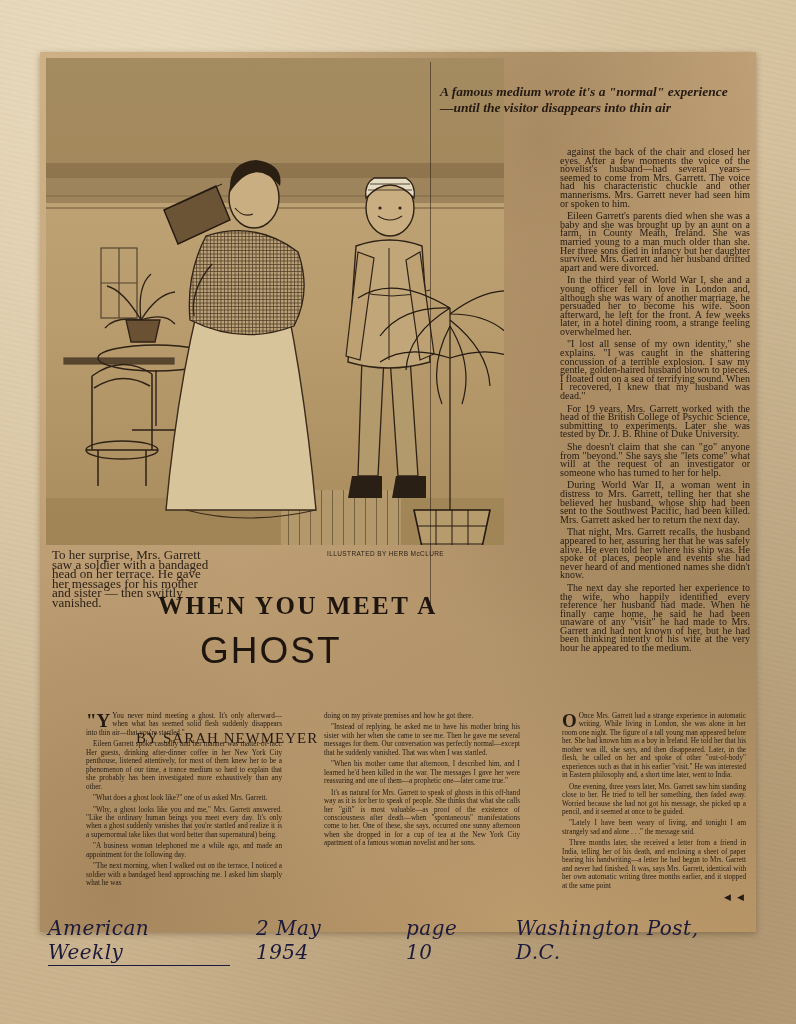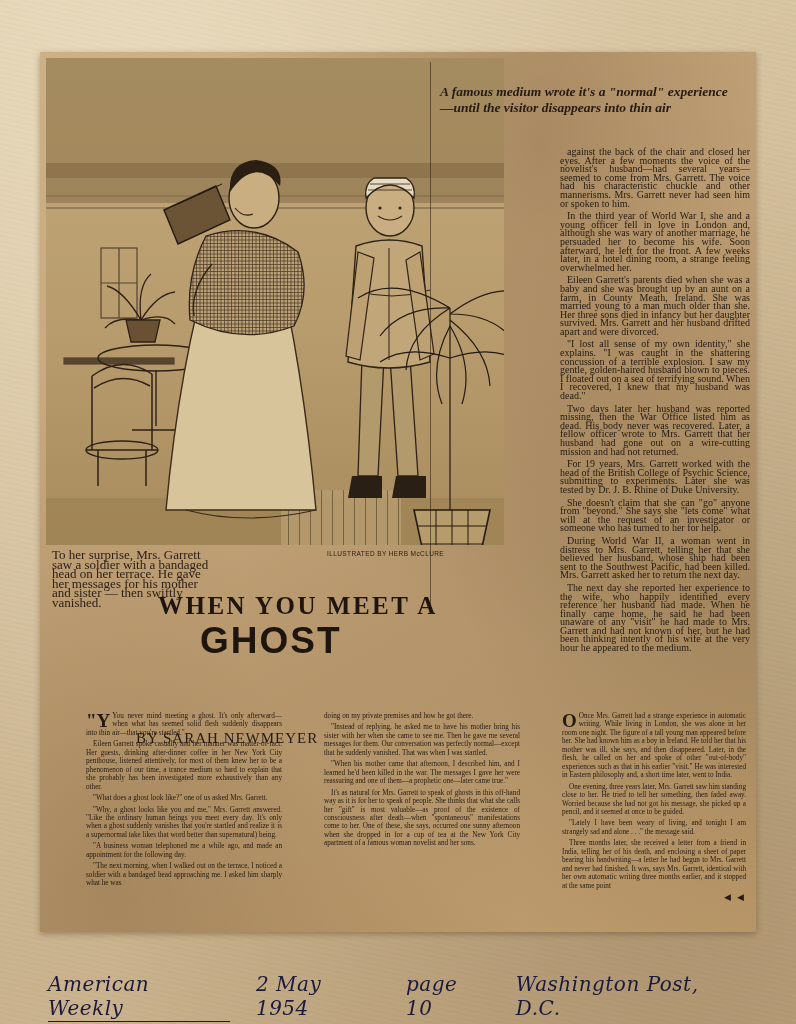--- a/index.html
+++ b/index.html
@@ -132,23 +132,24 @@
   }
   .headline .h1 {
     font-family: Liberation Serif, serif;
     font-weight: bold;
     font-size: 25px;
     letter-spacing: 2.5px;
     margin-left: 42px;
   }
   .headline .h2 {
     font-family: "Liberation Sans", sans-serif;
-    font-weight: bold;
+    font-weight: normal;
     font-size: 37px;
     letter-spacing: 2px;
+    margin-top: 10px;
     margin-left: 84px;
   }
   .byline {
     position: absolute;
     left: 96px;
     top: 638px;
     font-family: "Liberation Serif", serif;
     font-size: 15px;
     letter-spacing: 1px;
     color: #241a12;
@@ -188,21 +189,21 @@
     text-align: right;
     letter-spacing: 2px;
     font-size: 9px;
     margin-top: 2px;
   }
 
   
   .handwriting {
     position: absolute;
     left: 48px;
-    top: 972px;
+    top: 916px;
     width: 700px;
     color: #1b1a3c;
     font-family: "DejaVu Serif", serif;
     font-style: italic;
     font-size: 20px;
     letter-spacing: .5px;
     display: flex;
     gap: 26px;
     align-items: baseline;
   }
@@ -328,27 +329,27 @@
 
       <div class="rulecol"></div>
 
       <div class="deck">
         <div class="l1">A famous medium wrote it's a "normal" experience</div>
         <div class="l2">—until the visitor disappears into thin air</div>
       </div>
 
       <div class="topcol">
         <p>against the back of the chair and closed her eyes. After a few moments the voice of the novelist's husband—had several years—seemed to come from Mrs. Garrett. The voice had his characteristic chuckle and other mannerisms. Mrs. Garrett never had seen him or spoken to him.</p>
+        <p>Eileen Garrett's parents died when she was a baby and she was brought up by an aunt on a farm, in County Meath, Ireland. She was married young to a man much older than she. Her three sons died in infancy but her daughter survived. Mrs. Garrett and her husband drifted apart and were divorced.</p>
         <p>In the third year of World War I, she and a young officer fell in love in London and, although she was wary of another marriage, he persuaded her to become his wife. Soon afterward, he left for the front. A few weeks later, in a hotel dining room, a strange feeling overwhelmed her.</p>
-        <p>Eileen Garrett's parents died when she was a baby and she was brought up by an aunt on a farm, in County Meath, Ireland. She was married young to a man much older than she. Her three sons died in infancy but her daughter survived. Mrs. Garrett and her husband drifted apart and were divorced.</p>
         <p>"I lost all sense of my own identity," she explains. "I was caught in the shattering concussion of a terrible explosion. I saw my gentle, golden-haired husband blown to pieces. I floated out on a sea of terrifying sound. When I recovered, I knew that my husband was dead."</p>
-        <p>Two days later her husband was reported missing, then the War Office listed him as dead. His body never was recovered. Later, a fellow officer wrote to Mrs. Garrett that her husband had gone out on a wire-cutting mission and had not returned.</p>
         <p>For 19 years, Mrs. Garrett worked with the head of the British College of Psychic Science, submitting to experiments. Later she was tested by Dr. J. B. Rhine of Duke University.</p>
         <p>She doesn't claim that she can "go" anyone from "beyond." She says she "lets come" what will at the request of an investigator or someone who has turned to her for help.</p>
         <p>During World War II, a woman went in distress to Mrs. Garrett, telling her that she believed her husband, whose ship had been sent to the Southwest Pacific, had been killed. Mrs. Garrett asked her to return the next day.</p>
+        <p>That night, Mrs. Garrett recalls, the husband appeared to her, assuring her that he was safely alive. He even told her where his ship was. He spoke of places, people and events she had never heard of and mentioned names she didn't know.</p>
         <p>The next day she reported her experience to the wife, who happily identified every reference her husband had made. When he finally came home, he said he had been unaware of any "visit" he had made to Mrs. Garrett and had not known of her, but he had been thinking intently of his wife at the very hour he appeared to the medium.</p>
       </div>
     </div>
 
     <div class="headline">
       <div class="h1">WHEN YOU MEET A</div>
       <div class="h2">GHOST</div>
     </div>
     <div class="byline">BY SARAH NEWMEYER</div>
 

